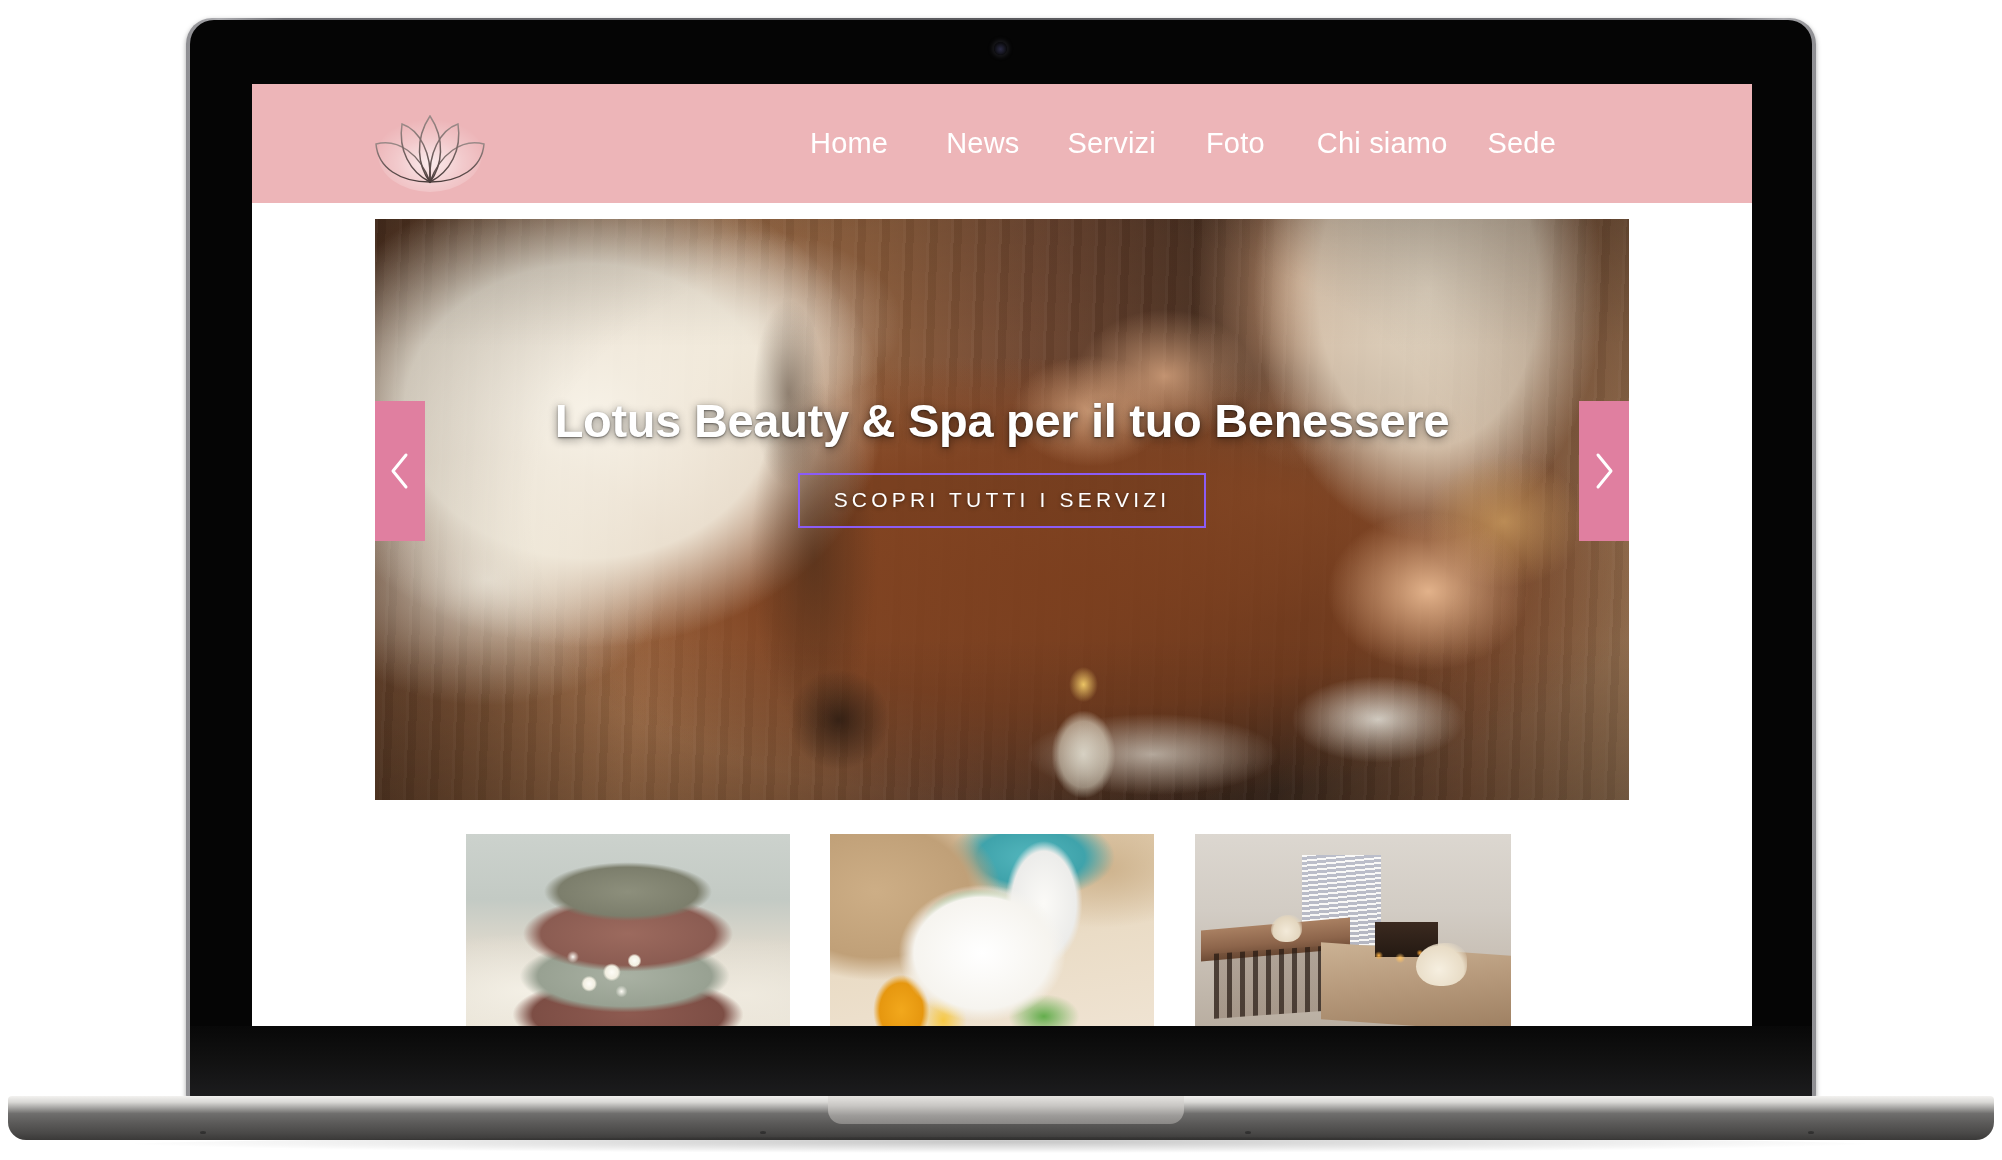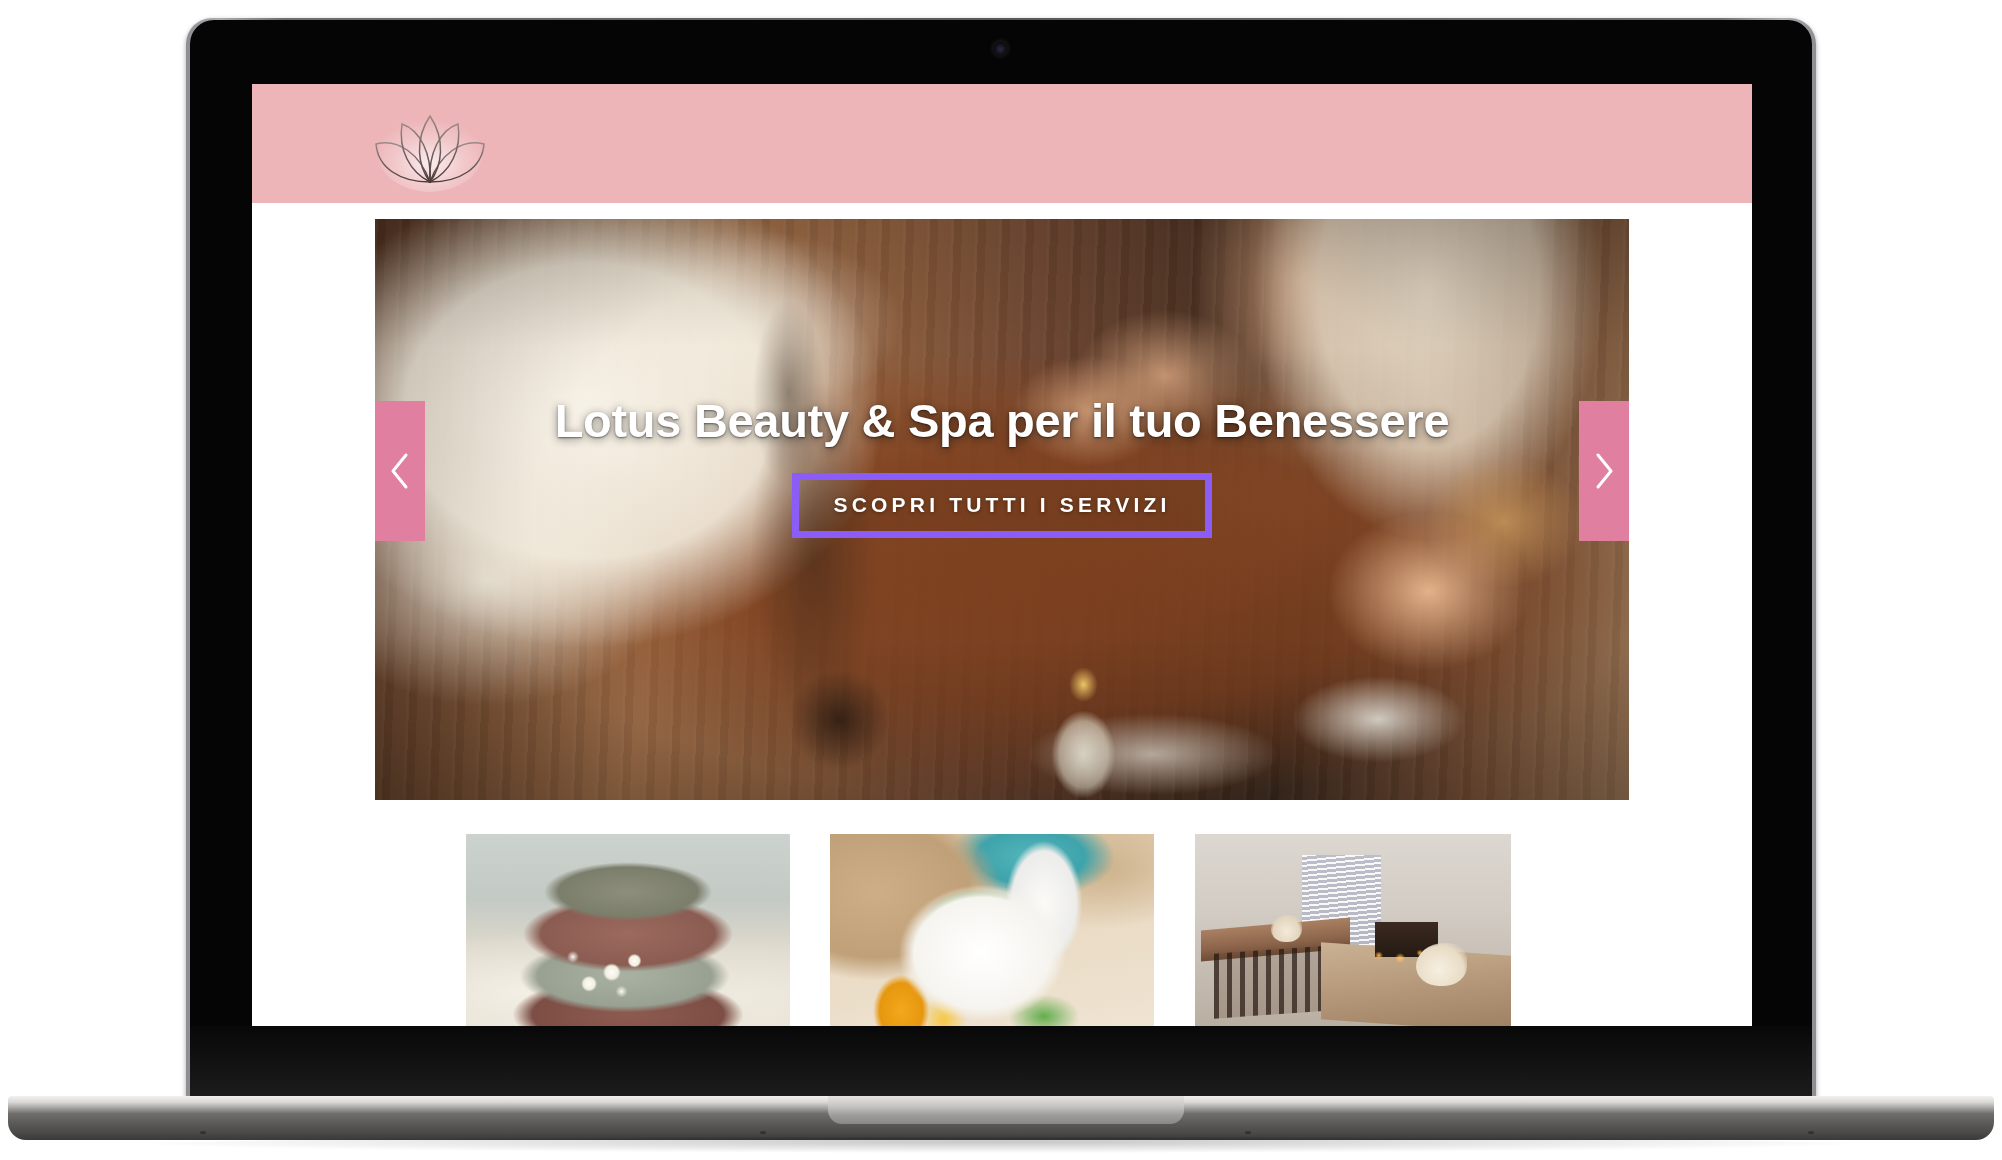--- a/index.html
+++ b/index.html
@@ -239,24 +239,24 @@
     font-weight: 700;
     letter-spacing: -0.3px;
     text-shadow: 0 2px 10px rgba(0,0,0,0.45), 0 1px 2px rgba(0,0,0,0.5);
     margin: 0;
     line-height: 1.1;
   }
   #hero-cta {
     display: inline-block;
     margin-top: 26px;
     padding: 13px 34px 14px 34px;
-    border: 7px solid #8b5cf6;
+    border: 2px solid #8b5cf6;
     color: #ffffff;
     font-size: 21px;
-    font-weight: 700;
+    font-weight: 400;
     letter-spacing: 4.2px;
     text-transform: uppercase;
     background: rgba(0,0,0,0.06);
     cursor: pointer;
     text-shadow: 0 1px 4px rgba(0,0,0,0.4);
   }
 
   .hero-arrow {
     position: absolute;
     top: 182px;
@@ -434,20 +434,28 @@
 
             <path d="M70 88 C 50 78, 38 56, 42 30 C 60 36, 72 60, 70 88 Z"></path>
 
             <path d="M70 88 C 90 78, 102 56, 98 30 C 80 36, 68 60, 70 88 Z"></path>
 
             <path d="M70 88 C 58 72, 54 46, 70 22 C 86 46, 82 72, 70 88 Z"></path>
           </g>
         </svg>
       </div>
 
+      <nav id="main-nav">
+        <a class="nav-item nav-gap-1">Home</a>
+        <a class="nav-item nav-gap-2">News</a>
+        <a class="nav-item nav-gap-3">Servizi</a>
+        <a class="nav-item nav-gap-4">Foto</a>
+        <a class="nav-item nav-gap-5">Chi siamo</a>
+        <a class="nav-item">Sede</a>
+      </nav>
     </header>
 
     <section id="hero-section">
       <div id="hero-slide">
         <div class="hero-layer" id="hero-bg-wood"></div>
         <div class="hero-layer" id="hero-body"></div>
         <div class="hero-layer" id="hero-towel"></div>
         <div class="hero-layer" id="hero-therapist"></div>
         <div class="hero-layer" id="hero-head"></div>
         <div class="hero-layer" id="hero-plant"></div>

